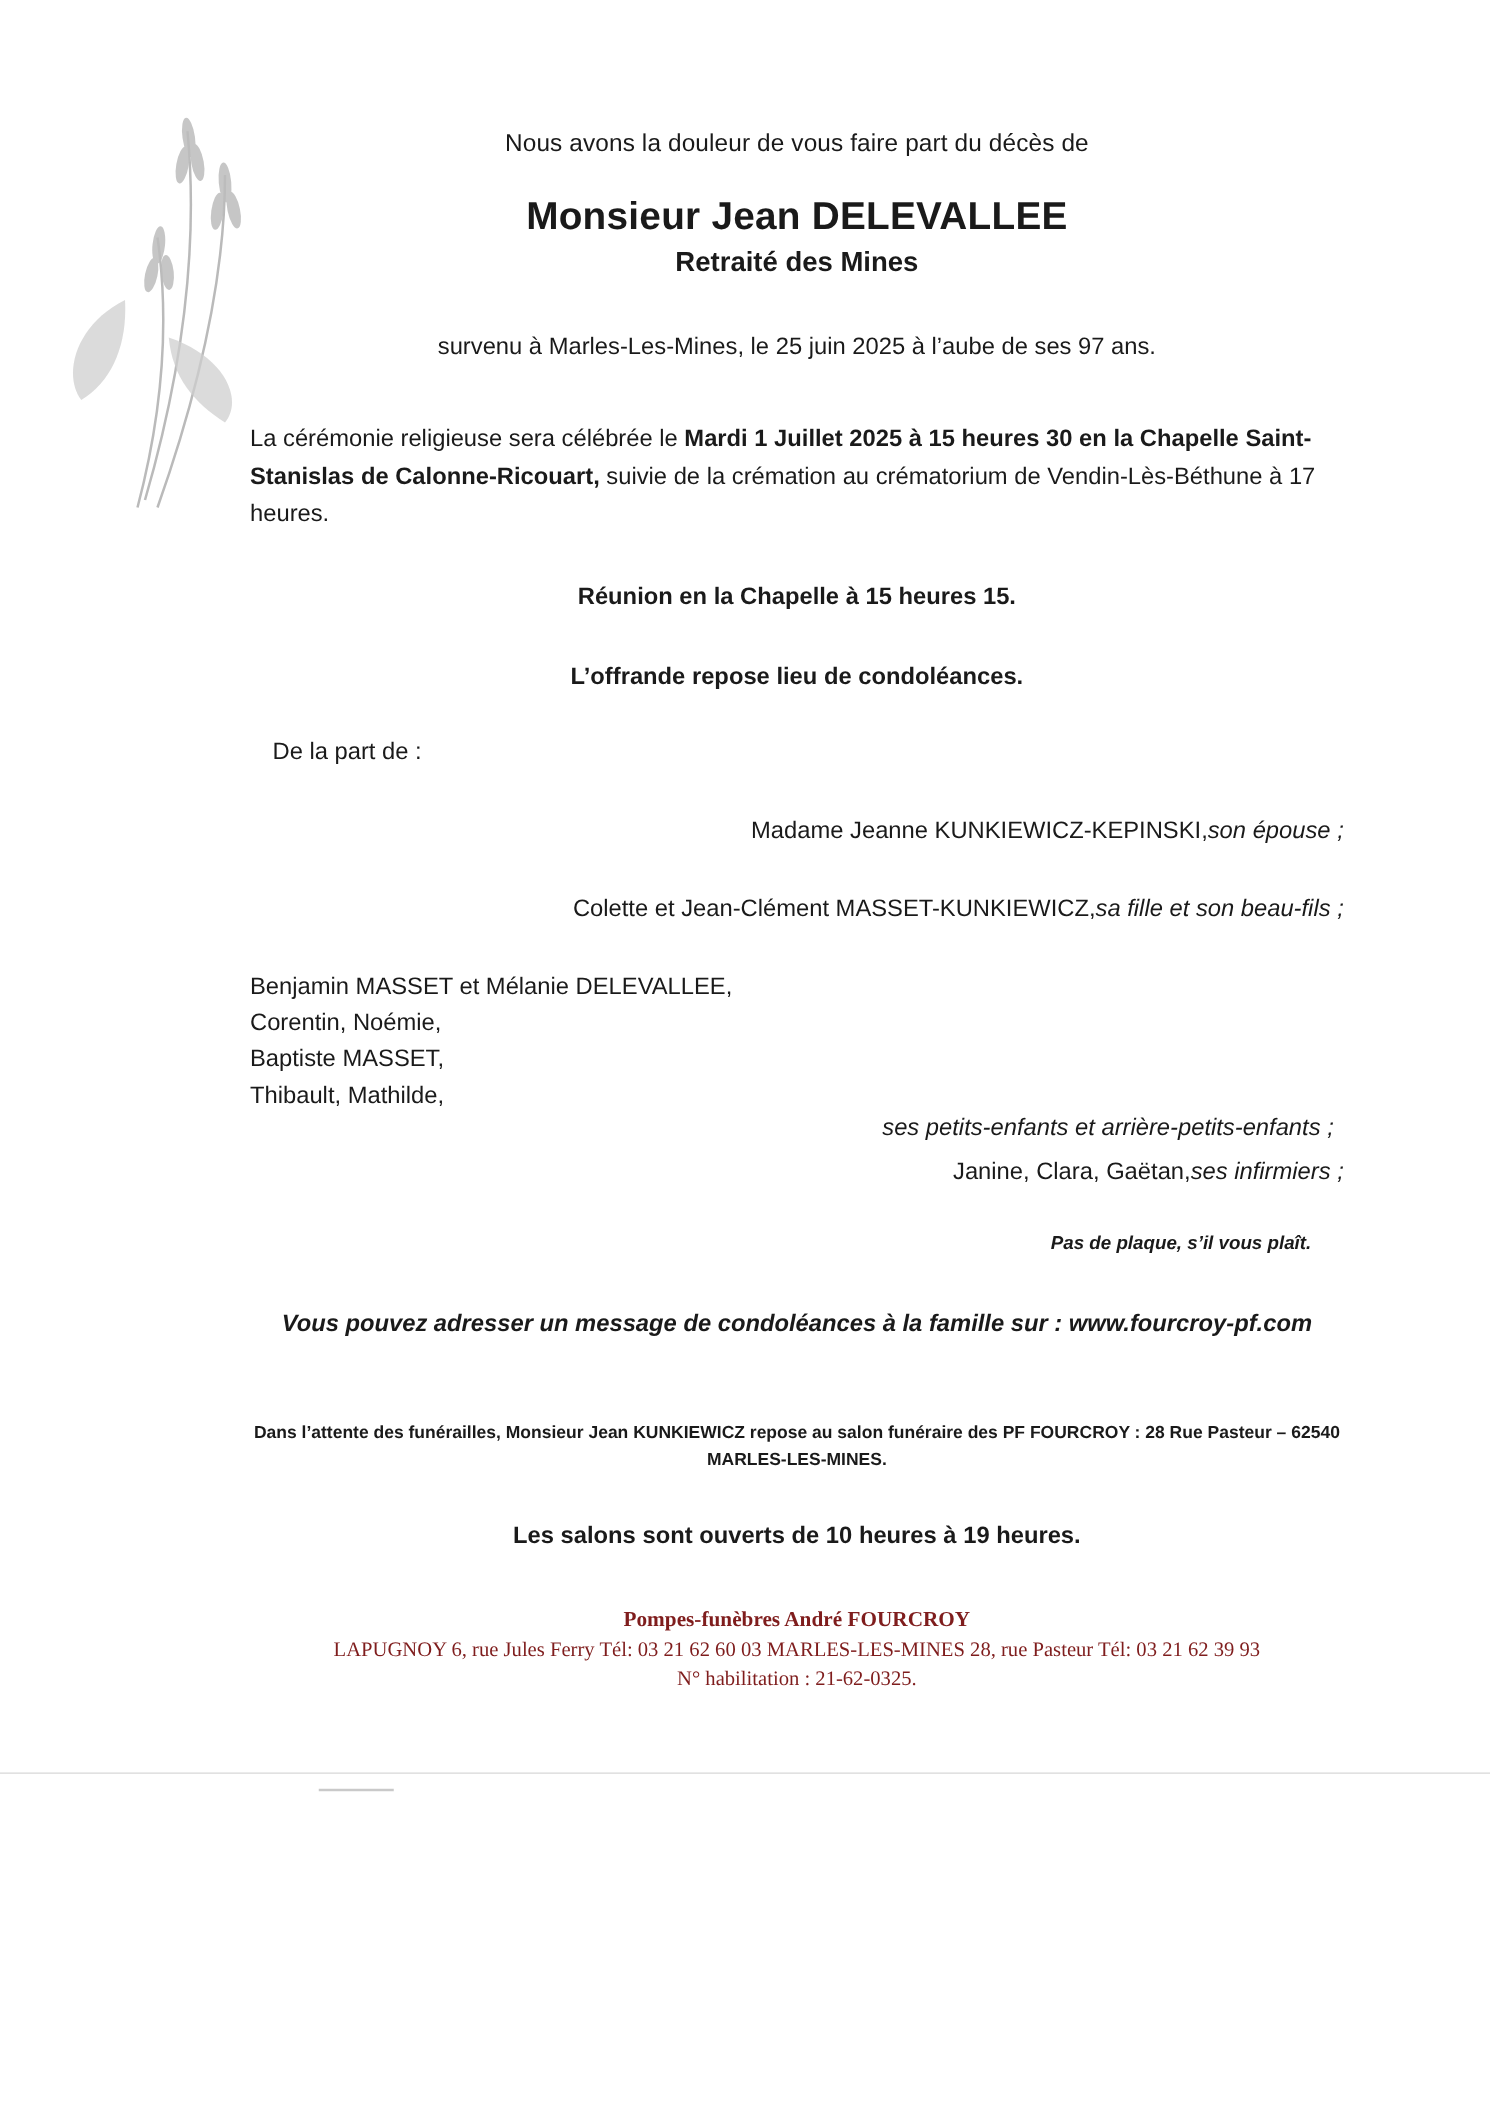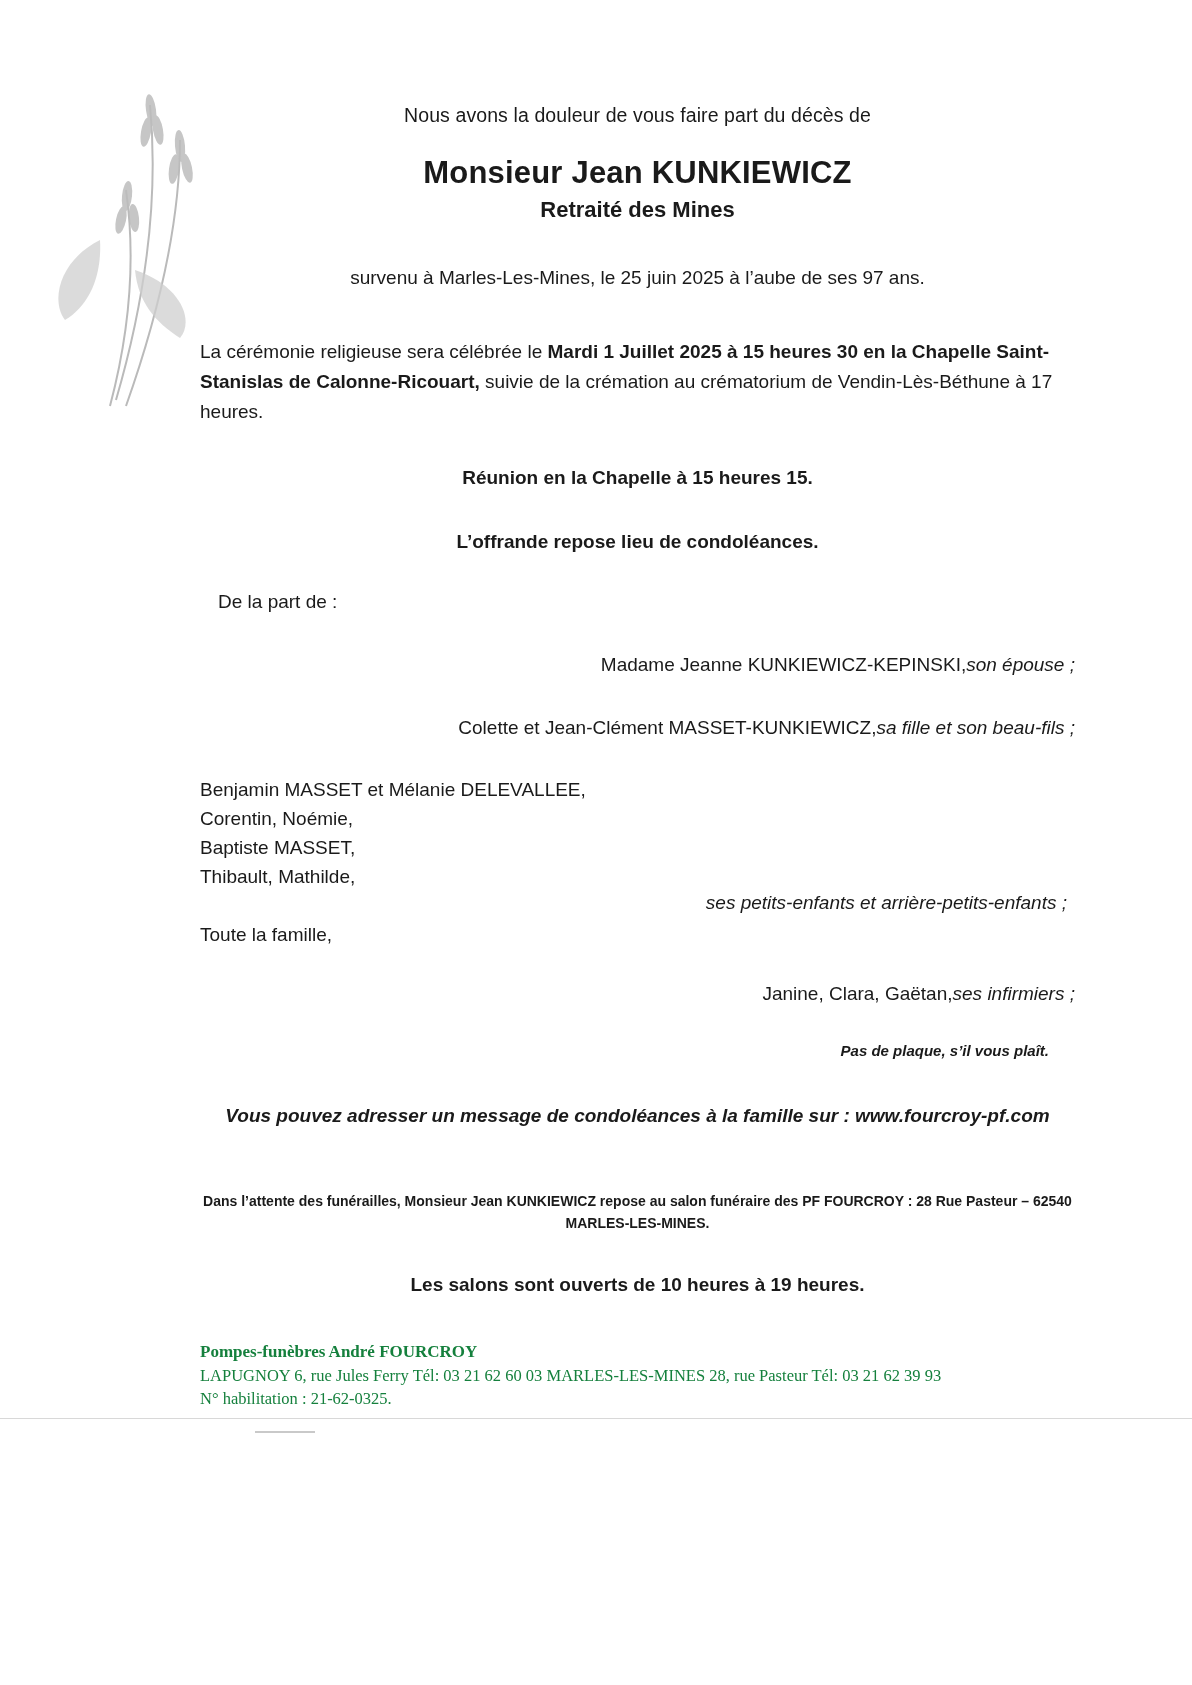--- a/index.html
+++ b/index.html
@@ -153,23 +153,23 @@
   }
 
   .line-hours {
     text-align: center;
     font-weight: bold;
     font-size: 19px;
     margin: 0 0 46px 0;
   }
 
   .footer {
-    text-align: left;
+    text-align: center;
     font-family: "Liberation Serif", serif;
-    color: #15803d;
+    color: #7f1d1d;
   }
   .footer-name {
     font-size: 17px;
     font-weight: bold;
     margin: 0 0 4px 0;
   }
   .footer-addr {
     font-size: 16.5px;
     margin: 0 0 3px 0;
   }
@@ -236,21 +236,21 @@
         <path d="M70 170 C 30 190, 20 230, 35 250 C 60 235, 72 205, 70 170 Z"></path>
         <path d="M105 200 C 150 215, 165 250, 150 268 C 125 252, 108 232, 105 200 Z"></path>
       </g>
     </svg>
   </div>
 
   <div class="content">
 
     <p class="line-intro">Nous avons la douleur de vous faire part du décès de</p>
 
-    <h1 class="deceased-name">Monsieur Jean KUNKIEWICZ</h1>
+    <h1 class="deceased-name">Monsieur Jean DELEVALLEE</h1>
     <h2 class="deceased-role">Retraité des Mines</h2>
 
     <p class="line-death">survenu à Marles-Les-Mines, le 25 juin 2025 à l’aube de ses 97 ans.</p>
 
     <p class="para-ceremony"><span>La cérémonie religieuse sera célébrée le </span><b>Mardi 1 Juillet 2025 à 15 heures 30 en la Chapelle Saint-Stanislas de Calonne-Ricouart,</b><span> suivie de la crémation au crématorium de Vendin-Lès-Béthune à 17 heures.</span></p>
 
     <p class="line-reunion">Réunion en la Chapelle à 15 heures 15.</p>
 
     <p class="line-offrande">L’offrande repose lieu de condoléances.</p>
 
@@ -267,21 +267,20 @@
     </div>
 
     <div class="rel-row grandkids">
       <span class="rel-left">Benjamin MASSET et Mélanie DELEVALLEE,
     Corentin, Noémie,
 Baptiste MASSET,
     Thibault, Mathilde,</span>
       <span class="rel-right">ses petits-enfants et arrière-petits-enfants ;</span>
     </div>
 
-    <p class="rel-simple">Toute la famille,</p>
 
     <div class="rel-row">
       <span class="rel-left rel-indent">Janine, Clara, Gaëtan,</span>
       <span class="rel-right">ses infirmiers ;</span>
     </div>
 
     <p class="line-plaque">Pas de plaque, s’il vous plaît.</p>
 
     <p class="line-web">Vous pouvez adresser un message de condoléances à la famille sur : www.fourcroy-pf.com</p>
 

